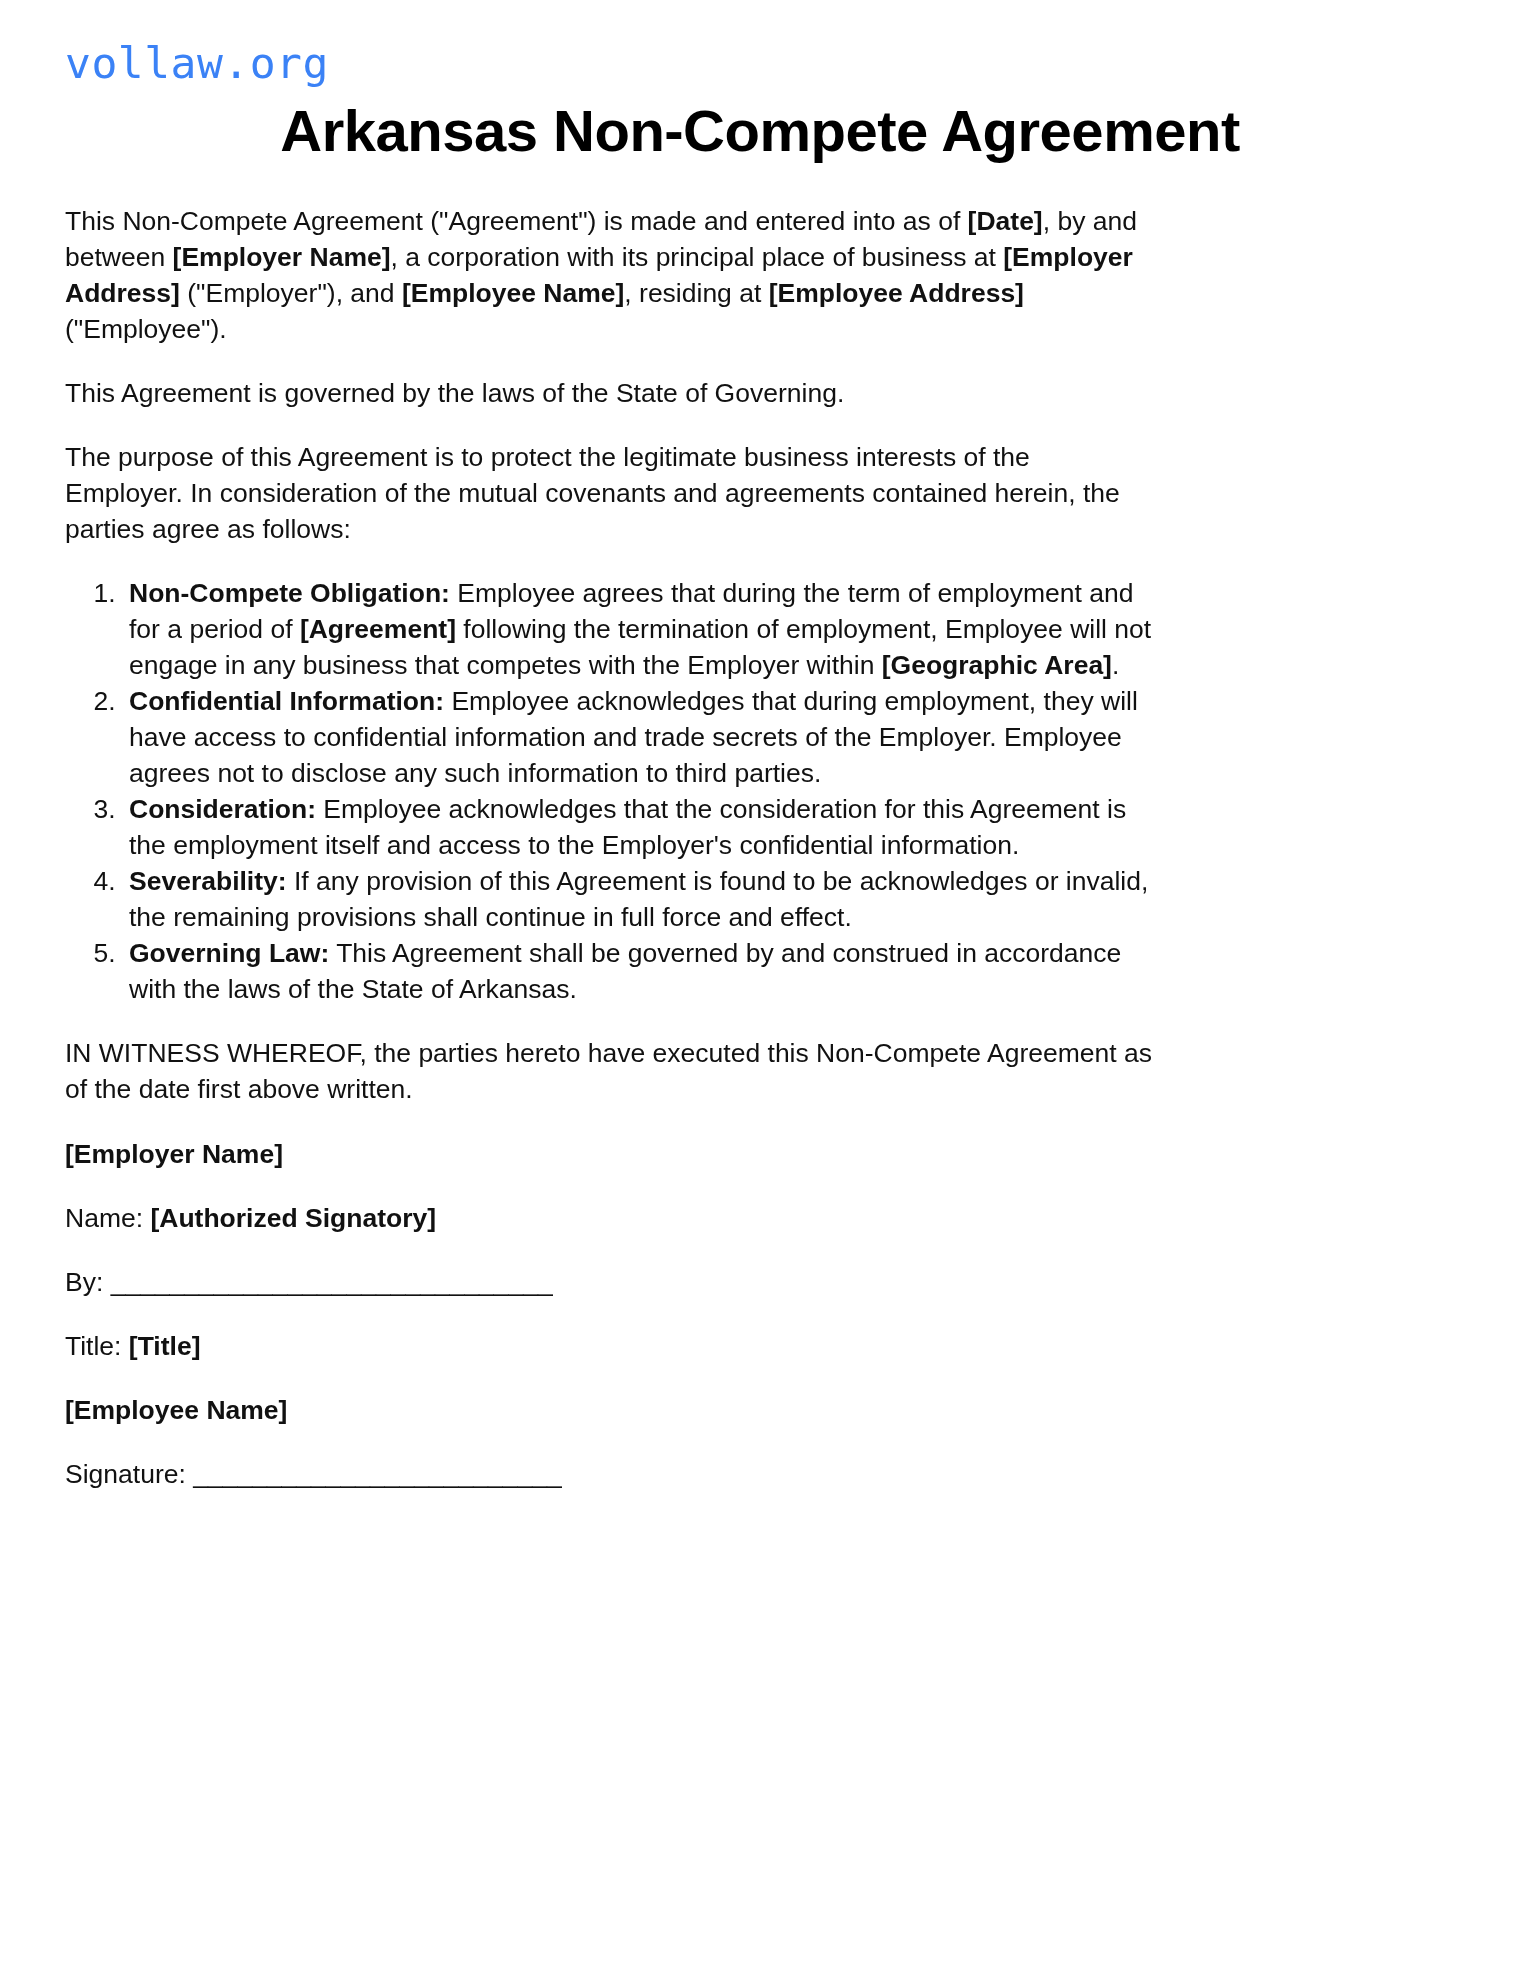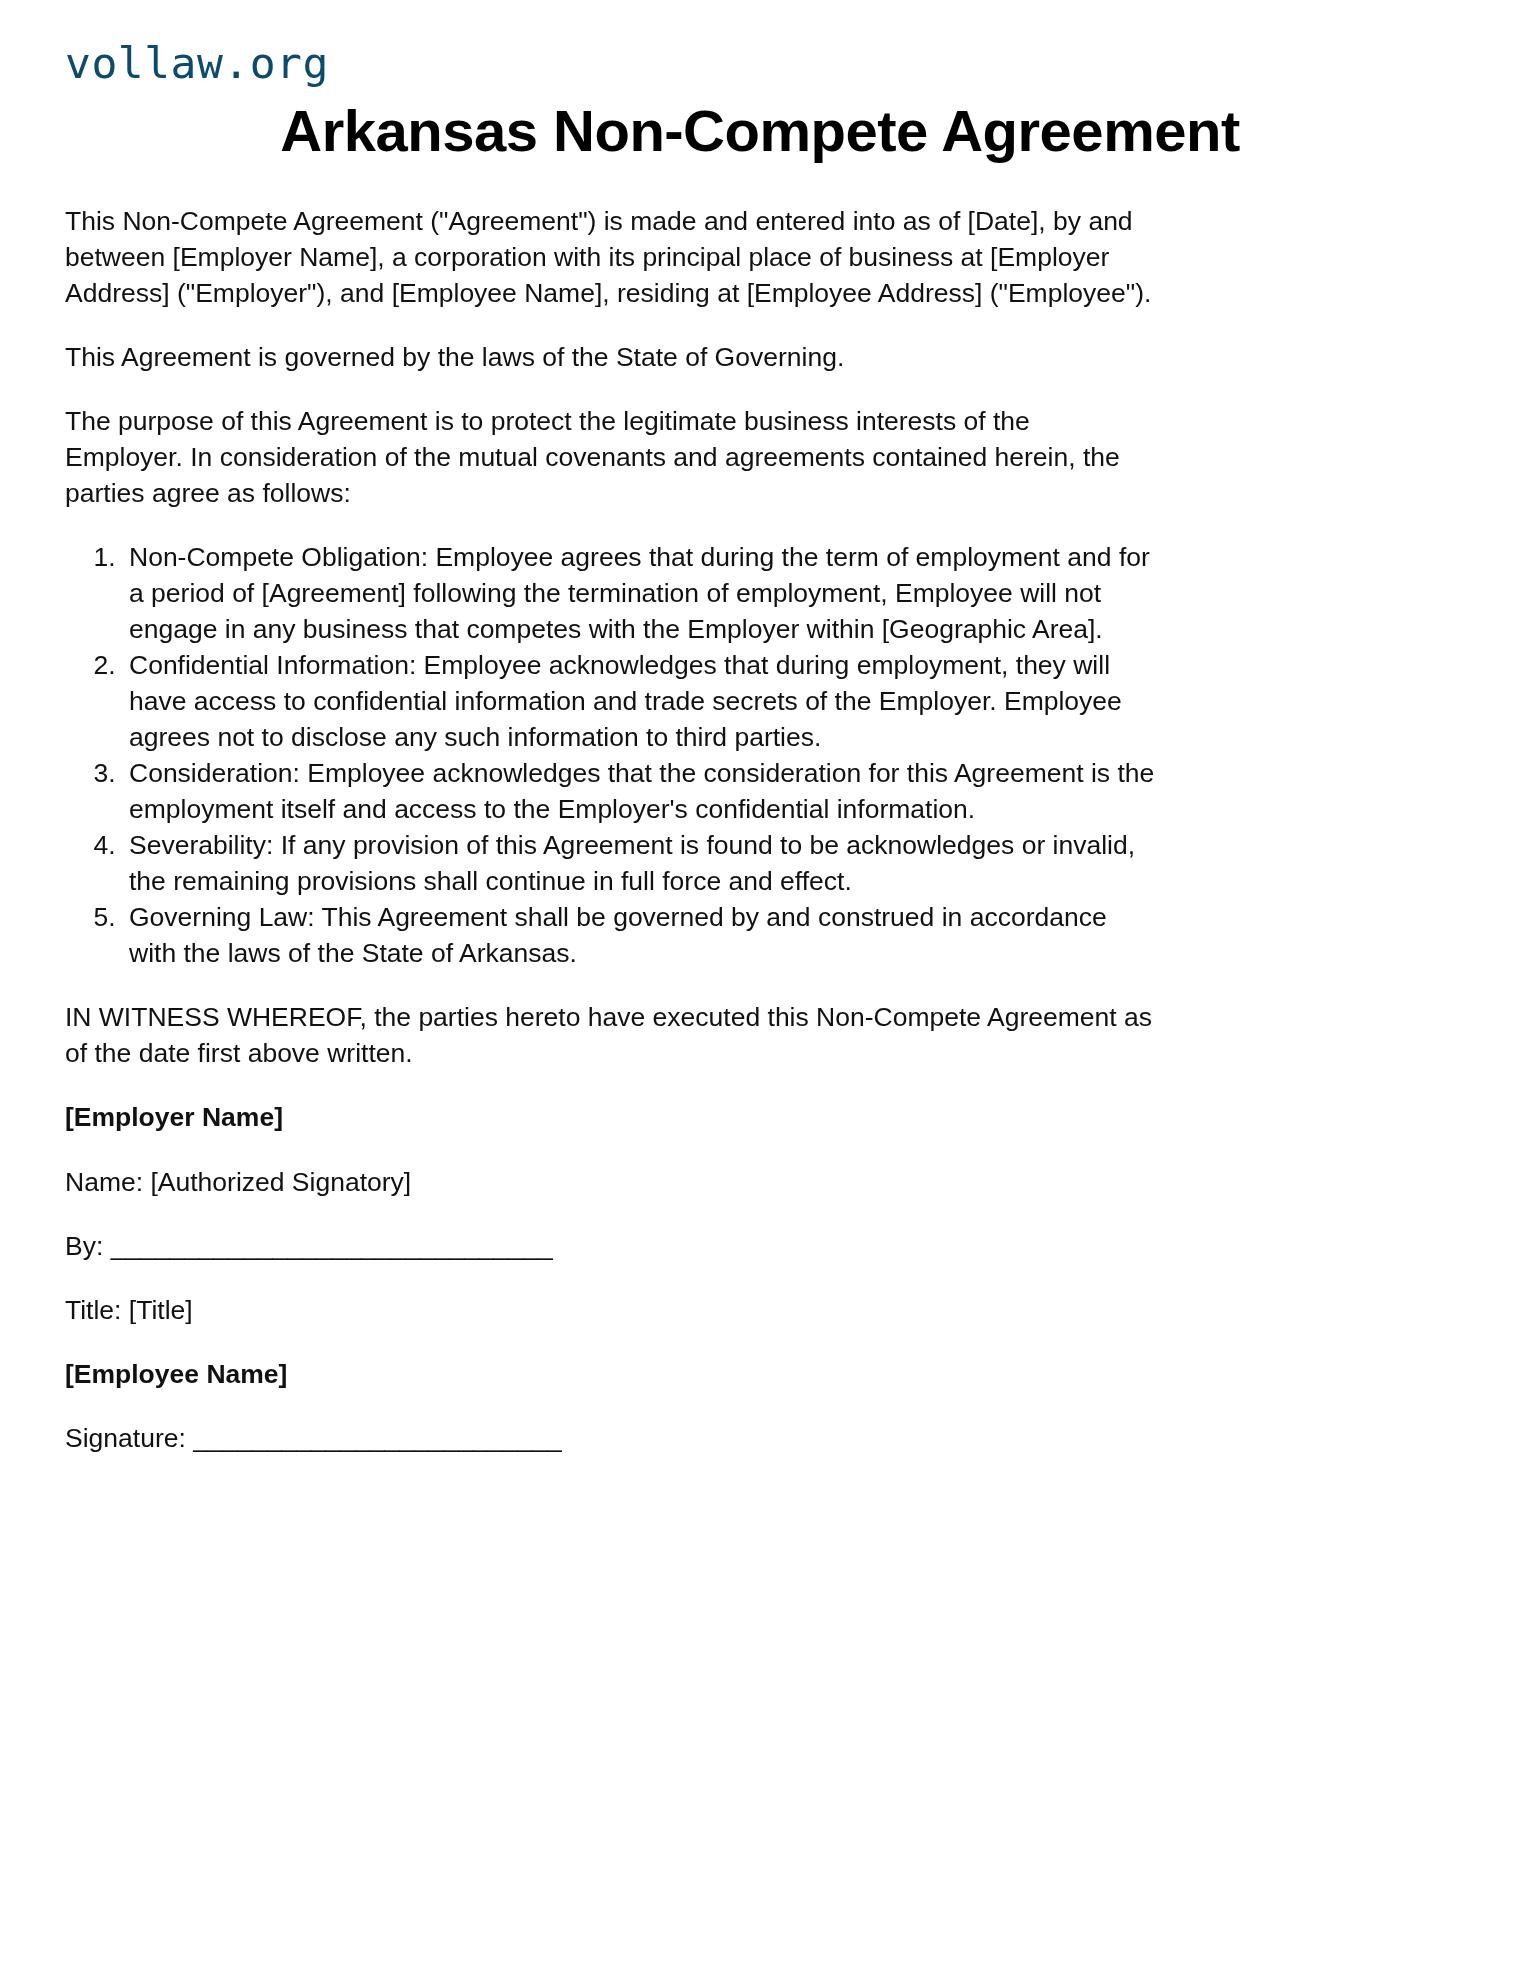--- a/index.html
+++ b/index.html
@@ -20,21 +20,21 @@
     width: 1518px;
     height: 1964px;
     background: #ffffff;
     box-sizing: border-box;
     padding: 0 65px 0 65px;
   }
   .brand {
     font-family: "DejaVu Sans Mono", "Liberation Mono", monospace;
     font-size: 43px;
     font-weight: 400;
-    color: #0c4a6e;
+    color: #3b82f6;
     letter-spacing: 0.5px;
     line-height: 1;
     padding-top: 42px;
     padding-left: 0px;
     white-space: nowrap;
   }
   .doc-title {
     font-family: "Liberation Sans", sans-serif;
     font-size: 58px;
     font-weight: bold;
@@ -61,21 +61,21 @@
     margin: 0 0 28px 0;
     padding-left: 58px;
     list-style-position: outside;
     list-style-type: decimal;
   }
   ol.clauses li {
     margin: 0 0 0 0;
     padding-left: 6px;
     line-height: 1.36;
   }
-  b, strong { font-weight: normal; }
+  b, strong { font-weight: bold; }
   .sig-block {
     margin-top: 0;
   }
   .sig-line-para {
     margin: 0 0 28px 0;
   }
   .sig-name {
     font-weight: bold;
     margin: 0 0 28px 0;
   }

